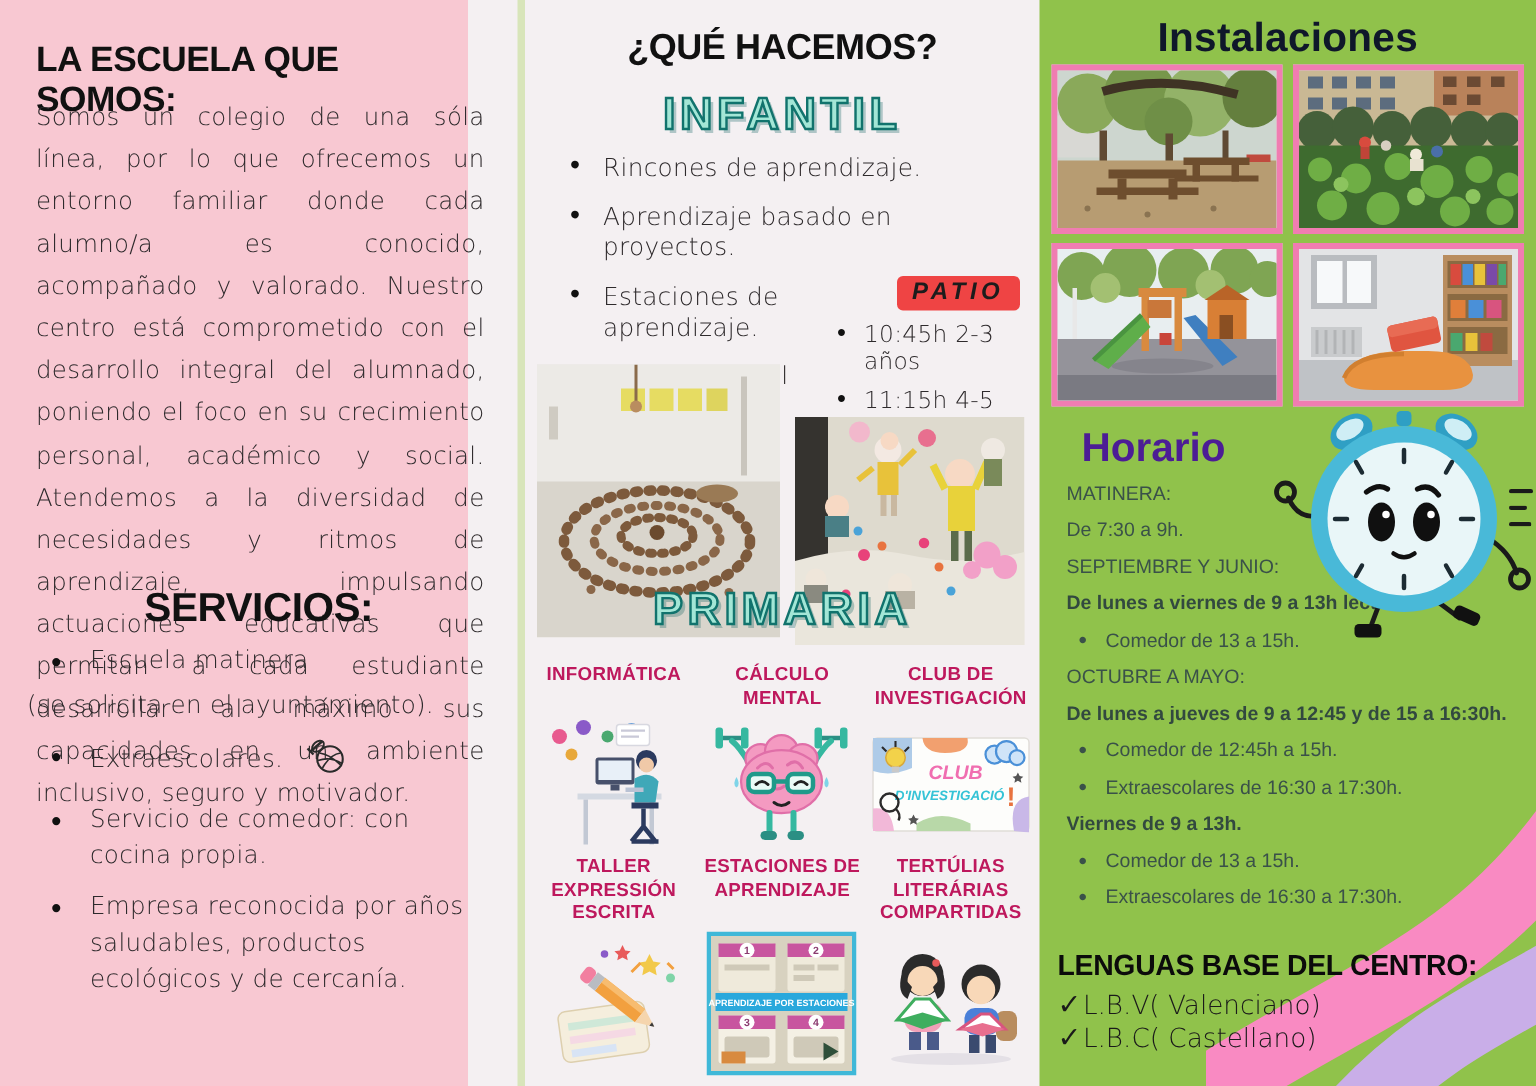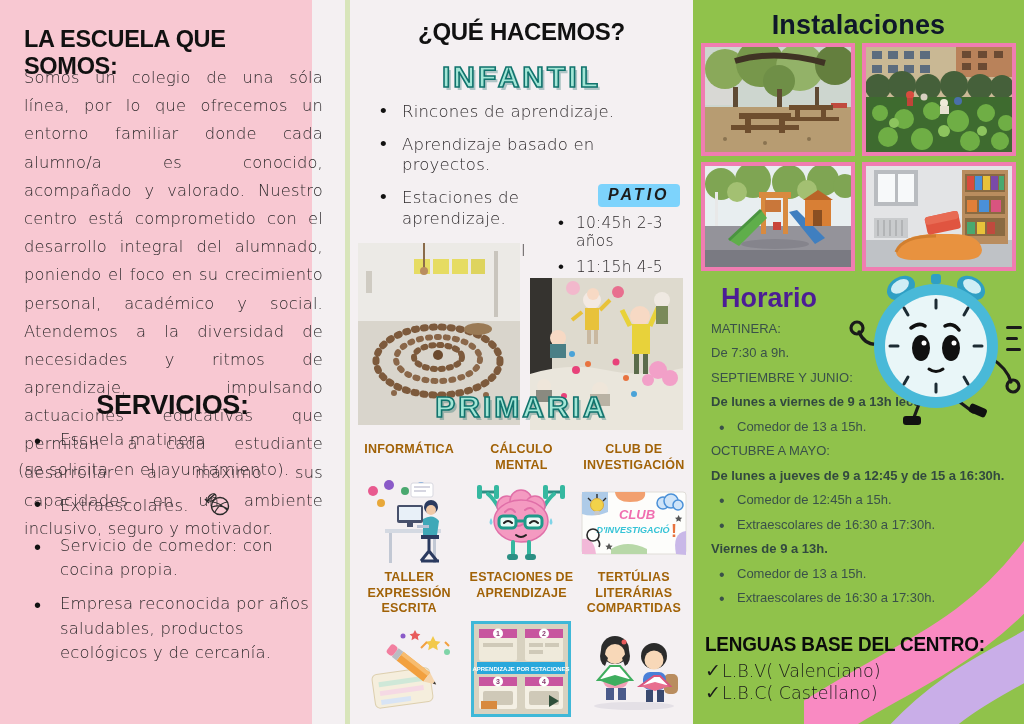--- a/index.html
+++ b/index.html
@@ -29,31 +29,31 @@
   .srv::before{content:"•";position:absolute;left:10px;top:-2px;font-size:20px;color:#111;}
   .srv-note{position:relative;padding-left:0;margin:-4px 0 9px -6px;line-height:1.5;}
   .doodle{display:inline-block;vertical-align:-6px;margin-left:14px;}
 
   
   #mp-title{left:0;top:18px;width:343px;text-align:center;font-size:24px;}
   #mp-infantil{left:0;top:60px;width:343px;text-align:center;font-size:30px;}
   #mp-inf-list{left:26px;top:102px;width:250px;font-size:16.5px;}
   .inf-item{position:relative;padding-left:26px;margin-bottom:12px;line-height:1.25;}
   .inf-item::before{content:"•";position:absolute;left:4px;top:-3px;font-size:19px;color:#111;}
-  #patio-badge{left:248px;top:184px;background:#7dd3fc;color:#1c1c1c;font-weight:700;
+  #patio-badge{left:248px;top:184px;background:#ef4444;color:#1c1c1c;font-weight:700;
                font-style:italic;letter-spacing:3px;font-size:16px;padding:2px 10px 3px;border-radius:4px;}
   #patio-times{left:208px;top:214px;width:130px;font-size:15.5px;}
   .pt-item{position:relative;padding-left:18px;margin-bottom:8px;}
   .pt-item::before{content:"•";position:absolute;left:0;top:-2px;font-size:17px;color:#111;}
   #mp-photo1{left:8px;top:243px;width:162px;height:182px;}
   #mp-photo2{left:180px;top:278px;width:153px;height:152px;}
   #mp-primaria{left:0;top:390px;width:343px;text-align:center;font-size:30px;}
   #mp-grid{left:6px;top:442px;width:331px;display:grid;grid-template-columns:1fr 1fr 1fr;
            column-gap:6px;row-gap:2px;}
-  .act-label{font-size:12.5px;font-weight:700;color:#a16207;text-align:center;line-height:1.25;
+  .act-label{font-size:12.5px;font-weight:700;color:#be185d;text-align:center;line-height:1.25;
              letter-spacing:.2px;min-height:34px;display:flex;align-items:flex-start;justify-content:center;}
   .act-label.tall{min-height:52px;}
   .act-icon{display:flex;align-items:center;justify-content:center;height:90px;}
 
   
   #rp-title{left:0;top:10px;width:331px;text-align:center;font-size:27px;font-weight:800;
             color:#0f172a;letter-spacing:.2px;}
   #rp-photos{left:8px;top:43px;width:315px;display:grid;grid-template-columns:1fr 1fr;
              column-gap:7px;row-gap:6px;}
   .rp-photo{border:4px solid #f07db1;height:105px;background:#ddd;line-height:0;}

